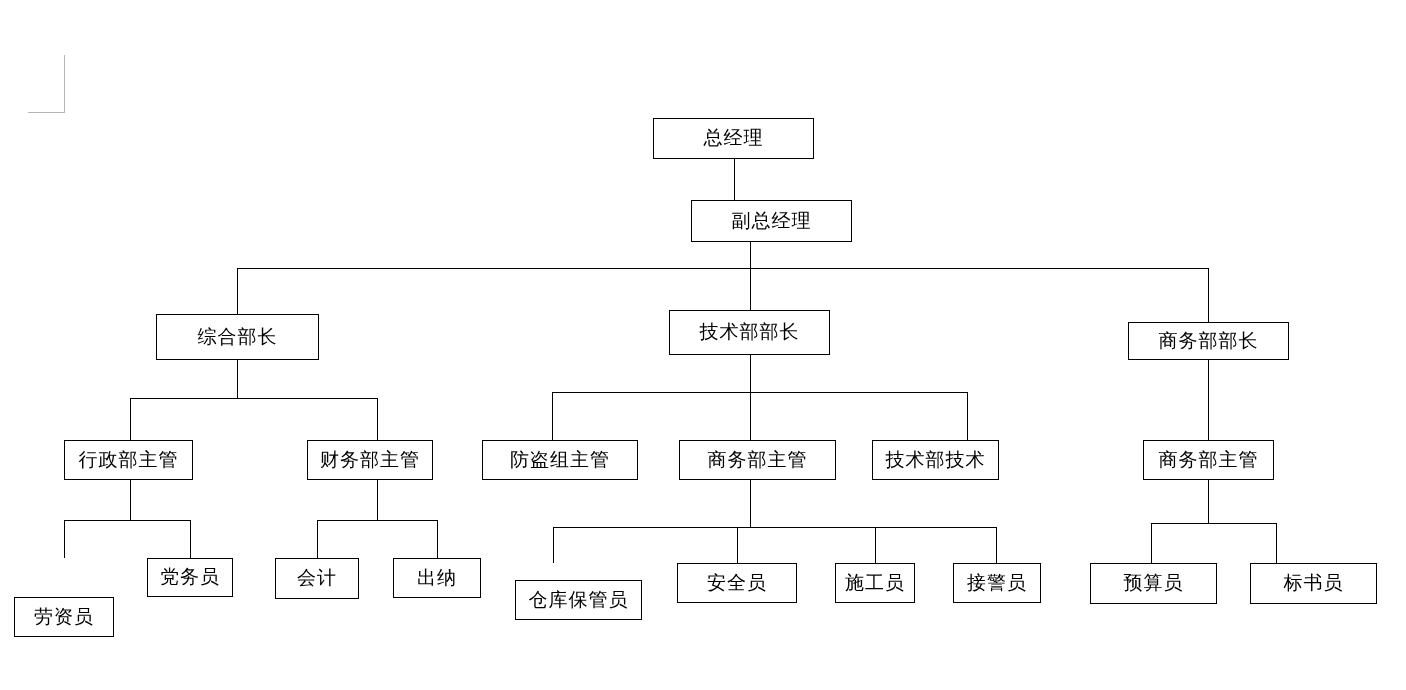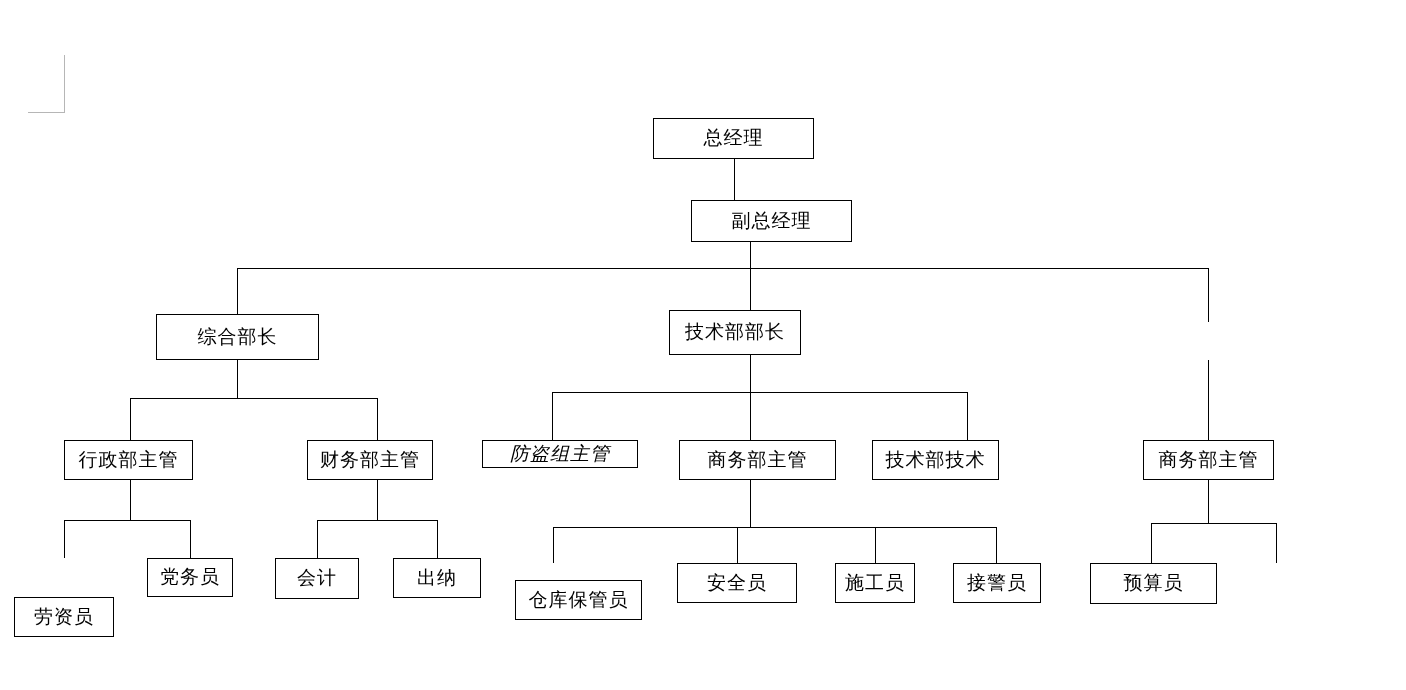--- a/index.html
+++ b/index.html
@@ -106,31 +106,34 @@
     <span class="node-label">总经理</span>
   </div>
 
   <div class="node" style="left:655px; top:200px; width:161px; height:42px;margin-left:36px;">
     <span class="node-label">副总经理</span>
   </div>
 
   <div class="node" style="left:156px; top:314px; width:163px; height:46px;">
     <span class="node-label">综合部长</span>
   </div>
-  <div class="node" style="left:669px; top:310px; width:132px; height:45px;">
+  <div class="node" style="left:669px; top:310px; width:161px; height:45px;">
     <span class="node-label">技术部部长</span>
+  </div>
+  <div class="node" style="left:1128px; top:322px; width:161px; height:38px;">
+    <span class="node-label">商务部部长</span>
   </div>
 
   <div class="node" style="left:64px; top:440px; width:129px; height:40px;text-align:right;">
     <span class="node-label">行政部主管</span>
   </div>
   <div class="node" style="left:307px; top:440px; width:126px; height:40px;">
     <span class="node-label">财务部主管</span>
   </div>
-  <div class="node" style="left:482px; top:440px; width:156px; height:28px;font-style:italic;">
+  <div class="node" style="left:482px; top:440px; width:156px; height:40px;">
     <span class="node-label">防盗组主管</span>
   </div>
   <div class="node" style="left:679px; top:440px; width:157px; height:40px;">
     <span class="node-label">商务部主管</span>
   </div>
   <div class="node" style="left:872px; top:440px; width:127px; height:40px;">
     <span class="node-label">技术部技术</span>
   </div>
   <div class="node" style="left:1143px; top:440px; width:131px; height:40px;">
     <span class="node-label">商务部主管</span>
@@ -156,14 +159,17 @@
   </div>
   <div class="node" style="left:835px; top:563px; width:80px; height:40px;">
     <span class="node-label">施工员</span>
   </div>
   <div class="node" style="left:953px; top:563px; width:88px; height:40px;">
     <span class="node-label">接警员</span>
   </div>
   <div class="node" style="left:1090px; top:563px; width:127px; height:41px;">
     <span class="node-label">预算员</span>
   </div>
+  <div class="node" style="left:1250px; top:563px; width:127px; height:41px;">
+    <span class="node-label">标书员</span>
+  </div>
 
 </div>
 
 </body></html>

